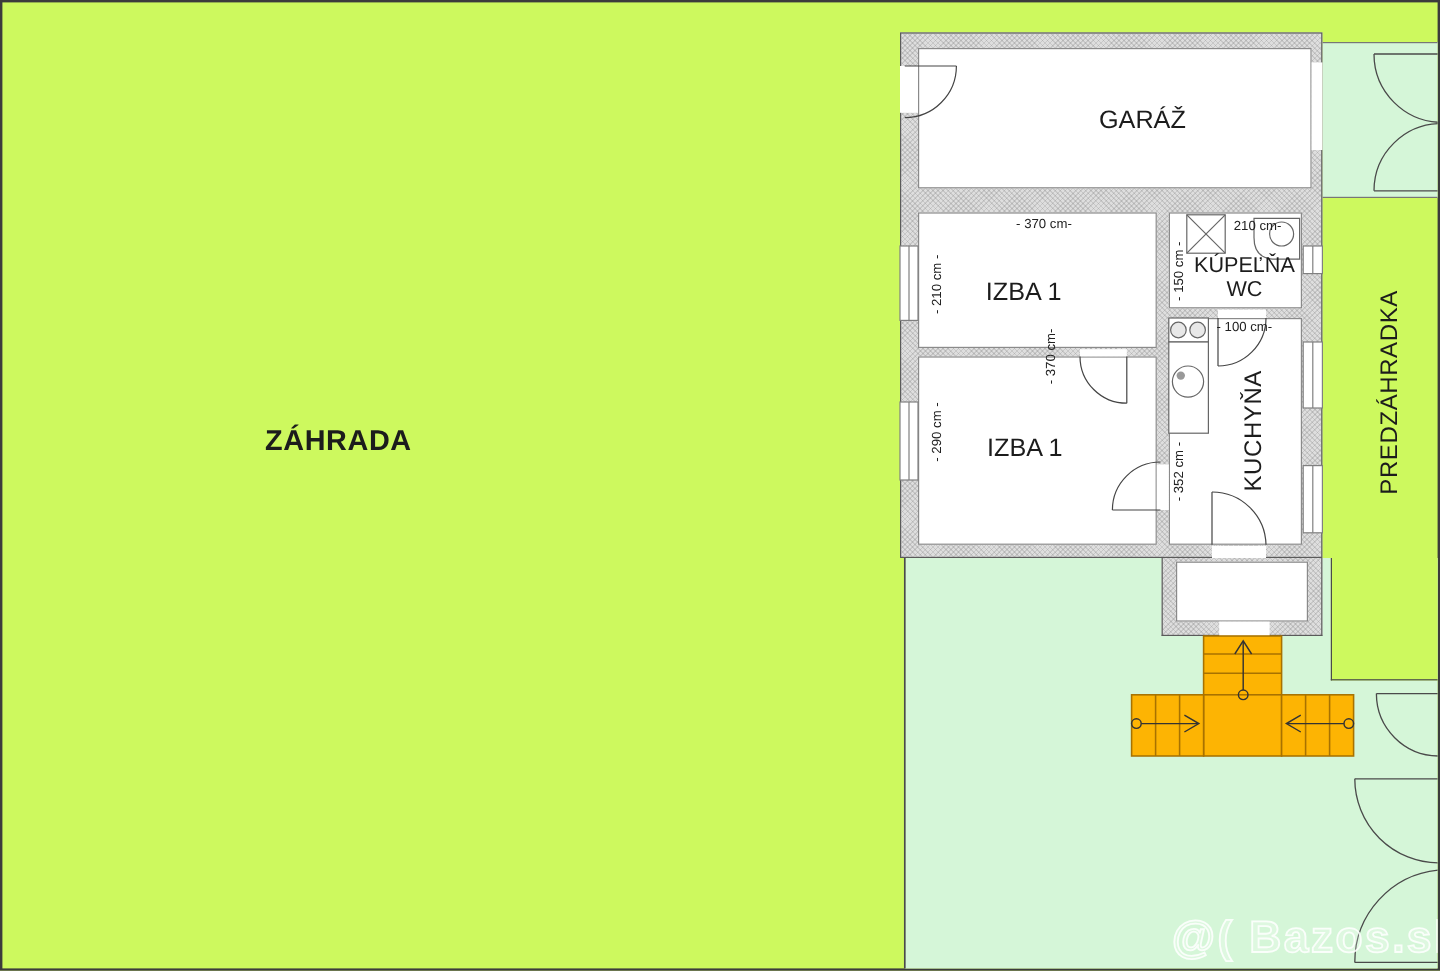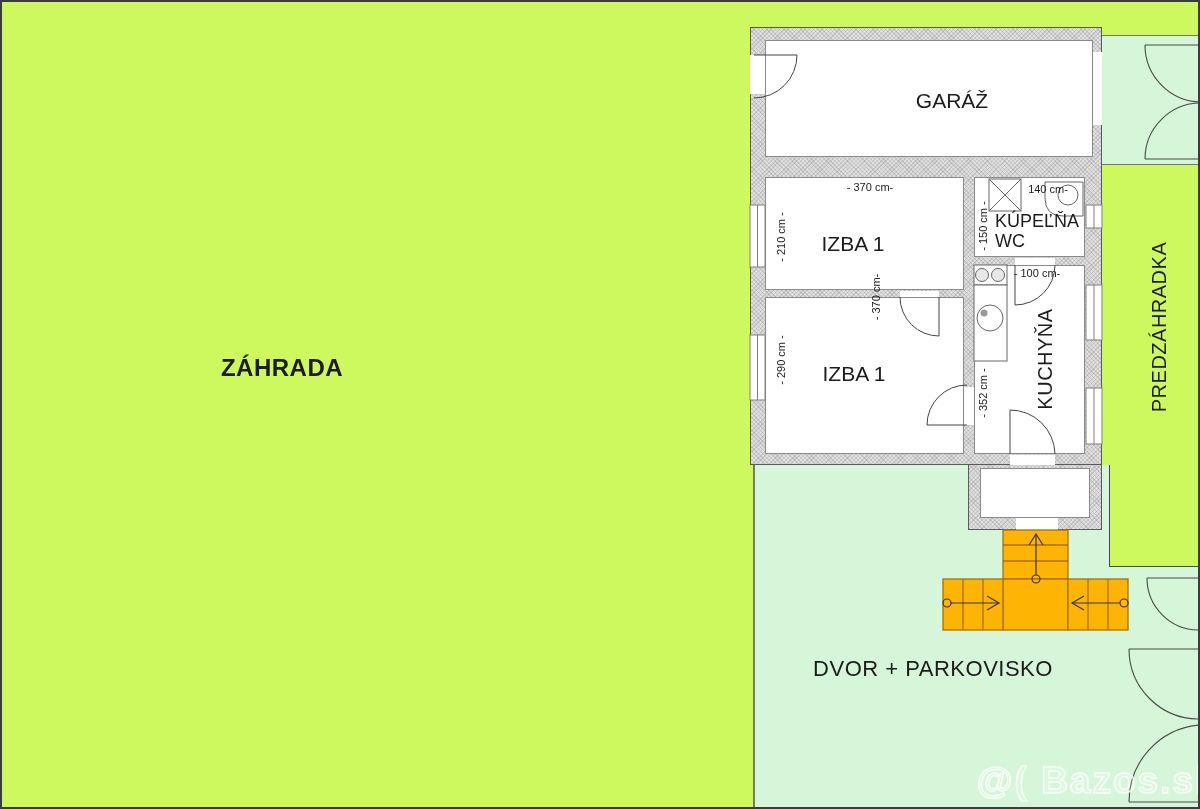--- a/index.html
+++ b/index.html
@@ -22,21 +22,21 @@
       repeating-linear-gradient(45deg, rgba(110,110,110,.20) 0 1px, transparent 1px 3px),
       repeating-linear-gradient(-45deg, rgba(110,110,110,.20) 0 1px, transparent 1px 3px);
     border:1px solid #5a5a5a;
     box-sizing:border-box;
   }
   .roomw{position:absolute;background:#ffffff;border:1px solid #8a8a8a;box-sizing:border-box;}
   .lbl{position:absolute;transform:translate(-50%,-50%);white-space:nowrap;color:#1c1c1c;}
   .vert{transform:translate(-50%,-50%) rotate(-90deg);}
   .dim{font-size:11px;color:#222;}
   .room{font-size:21px;margin-top:11px;}
-  .small-room{font-size:18px;line-height:20px;text-align:left;}
+  .small-room{font-size:18px;line-height:20px;text-align:center;}
   .area-big{font-size:24px;letter-spacing:.5px;font-weight:bold;}
   .dvor{font-size:22px;letter-spacing:.5px;}
   .vlabel{font-size:20px;letter-spacing:.5px;}
   .watermark{
     position:absolute;transform:translate(-50%,-50%);
     font-size:37px;font-weight:bold;letter-spacing:2px;
     color:rgba(255,255,255,.22);
     -webkit-text-stroke:1.5px rgba(255,255,255,.85);
     white-space:nowrap;
   }
@@ -157,34 +157,33 @@
       <path d="M 1145,576 A 52 52 0 0 0 1197,628"></path>
       <line x1="1127" y1="647" x2="1198" y2="647"></line>
       <path d="M 1127,647 A 70 70 0 0 0 1197,717"></path>
       <line x1="1127" y1="800" x2="1198" y2="800"></line>
       <path d="M 1127,800 A 77 77 0 0 1 1197,723"></path>
     </g>
   </svg>
 
   <div class="lbl area-big" style="left:280px;top:366px;">ZÁHRADA</div>
   <div class="lbl vlabel vert" style="left:1157px;top:325px;">PREDZÁHRADKA</div>
-  <div class="lbl dvor" style="left:931px;top:667px;">DVOR + PARKOVISKO</div>
 
   <div class="lbl room" style="left:950px;top:88px;">GARÁŽ</div>
   <div class="lbl room" style="left:851px;top:231px;">IZBA 1</div>
   <div class="lbl room" style="left:852px;top:361px;">IZBA 1</div>
   <div class="lbl small-room" style="left:1035px;top:229px;">
     <span>KÚPEĽŇA</span><br>
     <span>WC</span>
   </div>
   <div class="lbl vlabel vert" style="left:1043px;top:357px;">KUCHYŇA</div>
 
   <div class="lbl dim" style="left:868px;top:185px;">- 370 cm-</div>
   <div class="lbl dim vert" style="left:779px;top:235px;">- 210 cm -</div>
-  <div class="lbl dim" style="left:1046px;top:187px;">140 cm-</div>
+  <div class="lbl dim" style="left:1046px;top:187px;">210 cm-</div>
   <div class="lbl dim vert" style="left:981px;top:224px;">- 150 cm -</div>
   <div class="lbl dim vert" style="left:779px;top:358px;">- 290 cm -</div>
   <div class="lbl dim vert" style="left:874px;top:295px;">- 370 cm-</div>
   <div class="lbl dim" style="left:1035px;top:271px;">- 100 cm-</div>
   <div class="lbl dim vert" style="left:981px;top:391px;">- 352 cm -</div>
 
   <div class="watermark" style="left:1095px;top:779px;">@( Bazos.sk</div>
 
 </div>
 

